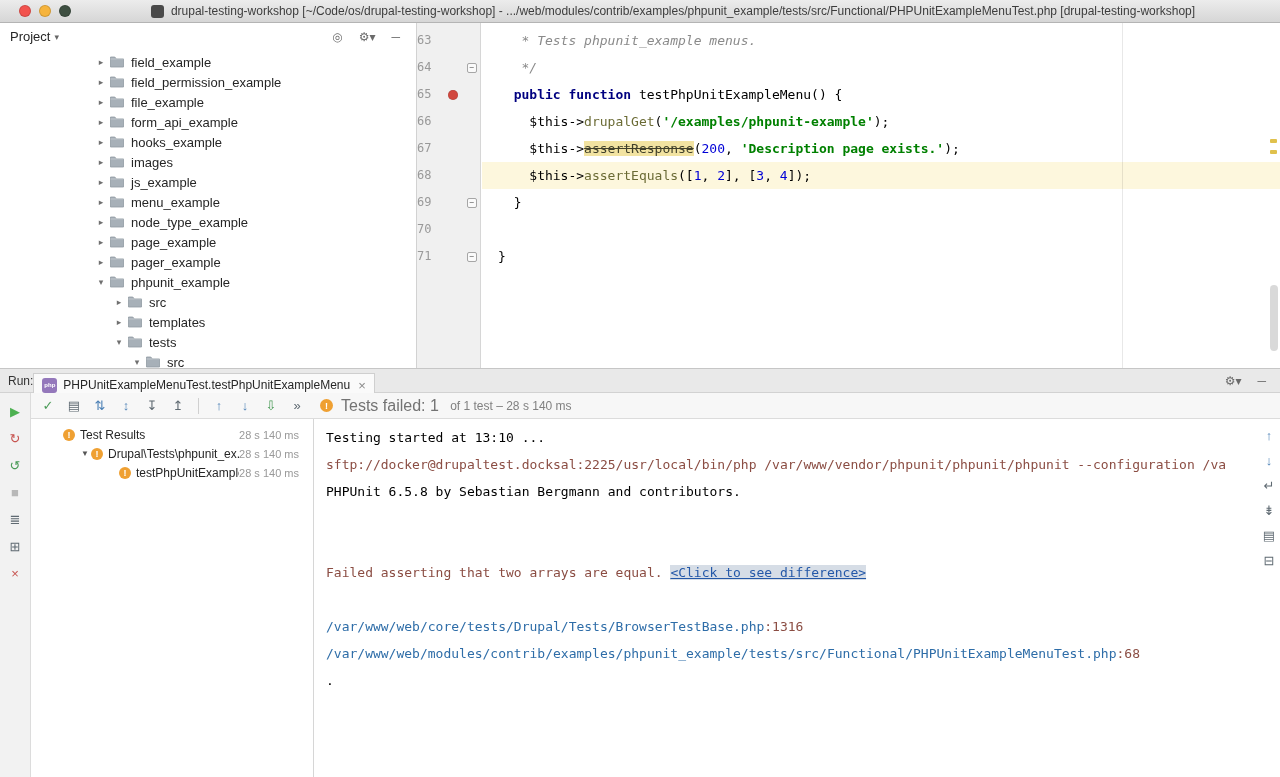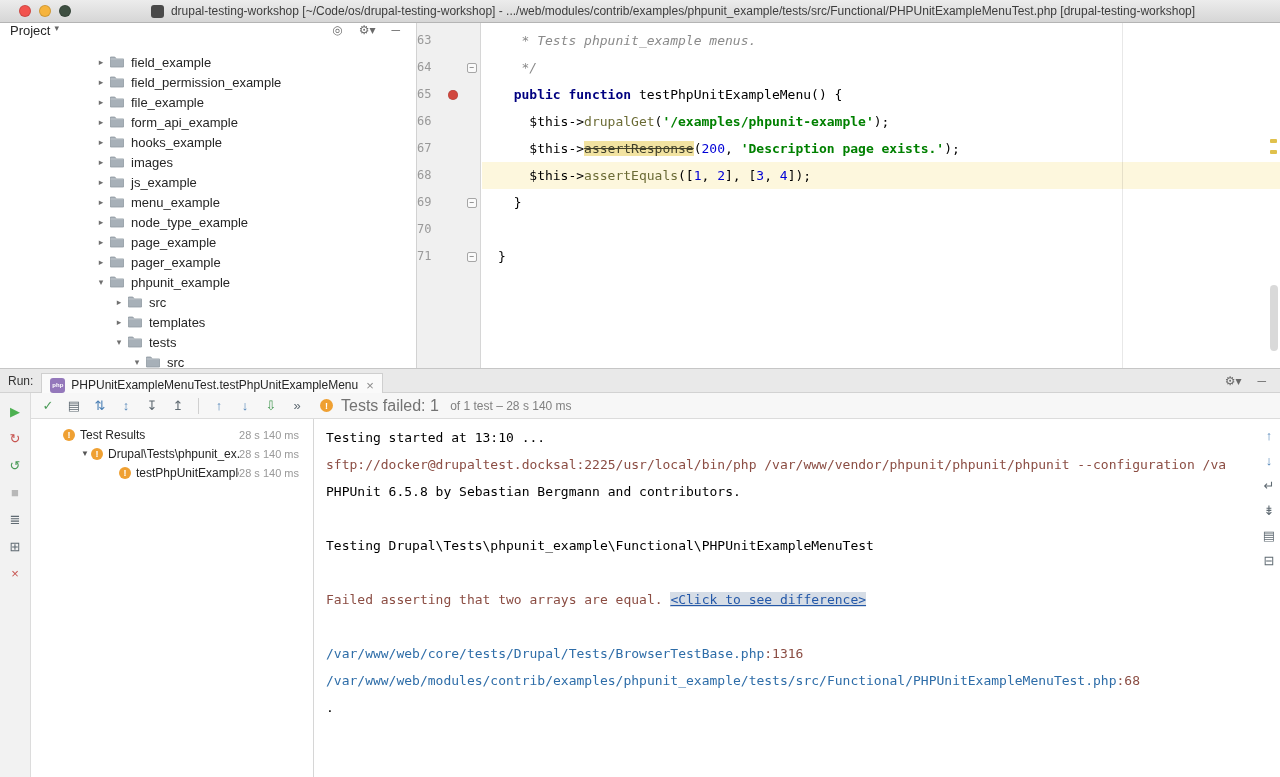--- a/index.html
+++ b/index.html
@@ -13,21 +13,21 @@
   .lights{display:flex;gap:8px;margin-right:14px;flex-shrink:0}
   .light{width:12px;height:12px;border-radius:50%;border:1px solid rgba(0,0,0,.15)}
   .light.red{background:#f2534e}.light.yellow{background:#f6b43d}.light.green{background:#3e4f41}
   .title-wrap{flex:1;display:flex;align-items:center;justify-content:center;min-width:0}
   .doc-icon{width:13px;height:13px;background:#4a4a4a;border-radius:3px;margin-right:7px;flex-shrink:0}
   .title-text{white-space:nowrap;overflow:hidden;text-overflow:ellipsis}
 
   
   .main{height:345px;display:flex;overflow:hidden}
   .project-panel{width:417px;flex-shrink:0;border-right:1px solid #d2d2d2;display:flex;flex-direction:column;background:#fff}
-  .project-header{height:27px;display:flex;padding:0 16px 0 10px;font-size:13px;color:#262626;flex-shrink:0}
+  .project-header{height:27px;display:flex;align-items:center;padding:0 16px 0 10px;font-size:13px;color:#262626;flex-shrink:0}
   .hdr-caret{font-size:9px;color:#666;margin-left:4px}
   .hdr-icons{margin-left:auto;display:flex;gap:16px}
   .hicon{font-size:12px;color:#6a6a6a;cursor:default}
   .project-tree{flex:1;overflow:hidden;padding-top:2px}
   .tree-row{height:20px;display:flex;align-items:center;font-size:13px;color:#262626;white-space:nowrap;cursor:default}
   .chevron{width:12px;text-align:center;font-size:9px;color:#707070;flex-shrink:0}
   .folder-ic{width:16px;height:16px;margin:0 6px 0 2px;flex-shrink:0;display:inline-flex}
 
   
   .editor{flex:1;position:relative;background:#fff;overflow:hidden}
@@ -52,21 +52,21 @@
   .seg-number{color:#0000d6}
   .seg-deprecated{color:#3f3f2a;background:#f2e3a1;text-decoration:line-through}
   .stripe{position:absolute;right:0;top:0;bottom:0;width:13px;z-index:3}
   .stripe .mark{position:absolute;right:3px;width:7px;height:4px;background:#e0c14c;border-radius:1px}
   .stripe .m1{top:116px}.stripe .m2{top:127px}
   .stripe .thumb{position:absolute;right:2px;top:262px;width:8px;height:66px;background:rgba(120,120,120,.28);border-radius:4px}
 
   
   .run-panel{position:absolute;top:368px;left:0;right:0;bottom:0;border-top:1px solid #c6c6c6;display:flex;flex-direction:column;background:#fff}
   .run-tabbar{height:24px;background:#e9e9e9;border-bottom:1px solid #d2d2d2;display:flex;align-items:center;padding-left:8px;flex-shrink:0}
-  .run-label{font-size:12px;color:#333;margin-right:8px}
+  .run-label{font-size:12px;color:#333;}
   .run-tab{height:23px;display:flex;align-items:center;gap:6px;background:#fafafa;border:1px solid #cfcfcf;border-bottom:none;
     padding:0 8px;font-size:12px;color:#262626;margin-top:8px}
   .php-icon{width:15px;height:15px;border-radius:3px;background:#9478bb;color:#fff;font-size:6px;font-weight:bold;
     display:flex;align-items:center;justify-content:center}
   .tab-close{color:#8a8a8a;font-size:13px;margin-left:2px;cursor:default}
   .tabbar-icons{margin-left:auto;display:flex;gap:16px;padding-right:14px}
   .run-content{flex:1;display:flex;overflow:hidden}
   .left-strip{width:31px;flex-shrink:0;background:#f2f2f2;border-right:1px solid #dcdcdc;display:flex;flex-direction:column;
     align-items:center;padding-top:10px;gap:11px}
   .sicon{width:16px;height:16px;display:flex;align-items:center;justify-content:center;font-size:13px;cursor:default}
@@ -436,21 +436,20 @@
                 <span class="tt-label">testPhpUnitExampleM...</span>
                 <span class="tt-dur">28 s 140 ms</span>
               </div>
             </div>
           <div class="console">
             <div class="console-lines">
                 <div class="console-line"><span class="cs-plain">Testing started at 13:10 ...</span></div>
                 <div class="console-line"><span class="cs-stderr">sftp://docker@drupaltest.docksal:2225/usr/local/bin/php /var/www/vendor/phpunit/phpunit/phpunit --configuration /va</span></div>
                 <div class="console-line"><span class="cs-plain">PHPUnit 6.5.8 by Sebastian Bergmann and contributors.</span></div>
                 <div class="console-line"></div>
-                <div class="console-line"><span class="cs-plain">Testing Drupal\Tests\phpunit_example\Functional\PHPUnitExampleMenuTest</span></div>
                 <div class="console-line"></div>
                 <div class="console-line"><span class="cs-stderr">Failed asserting that two arrays are equal. </span><span class="cs-difflink">&lt;Click to see difference&gt;</span></div>
                 <div class="console-line"></div>
                 <div class="console-line"><span class="cs-link">/var/www/web/core/tests/Drupal/Tests/BrowserTestBase.php</span><span class="cs-lineref">:1316</span></div>
                 <div class="console-line"><span class="cs-link">/var/www/web/modules/contrib/examples/phpunit_example/tests/src/Functional/PHPUnitExampleMenuTest.php</span><span class="cs-lineref">:68</span></div>
                 <div class="console-line"><span class="cs-plain">.</span></div>
               </div>
             <div class="console-icons">
                 <span class="sicon" style="color: rgb(74, 127, 181);">↑</span>
                 <span class="sicon" style="color: rgb(74, 127, 181);">↓</span>

